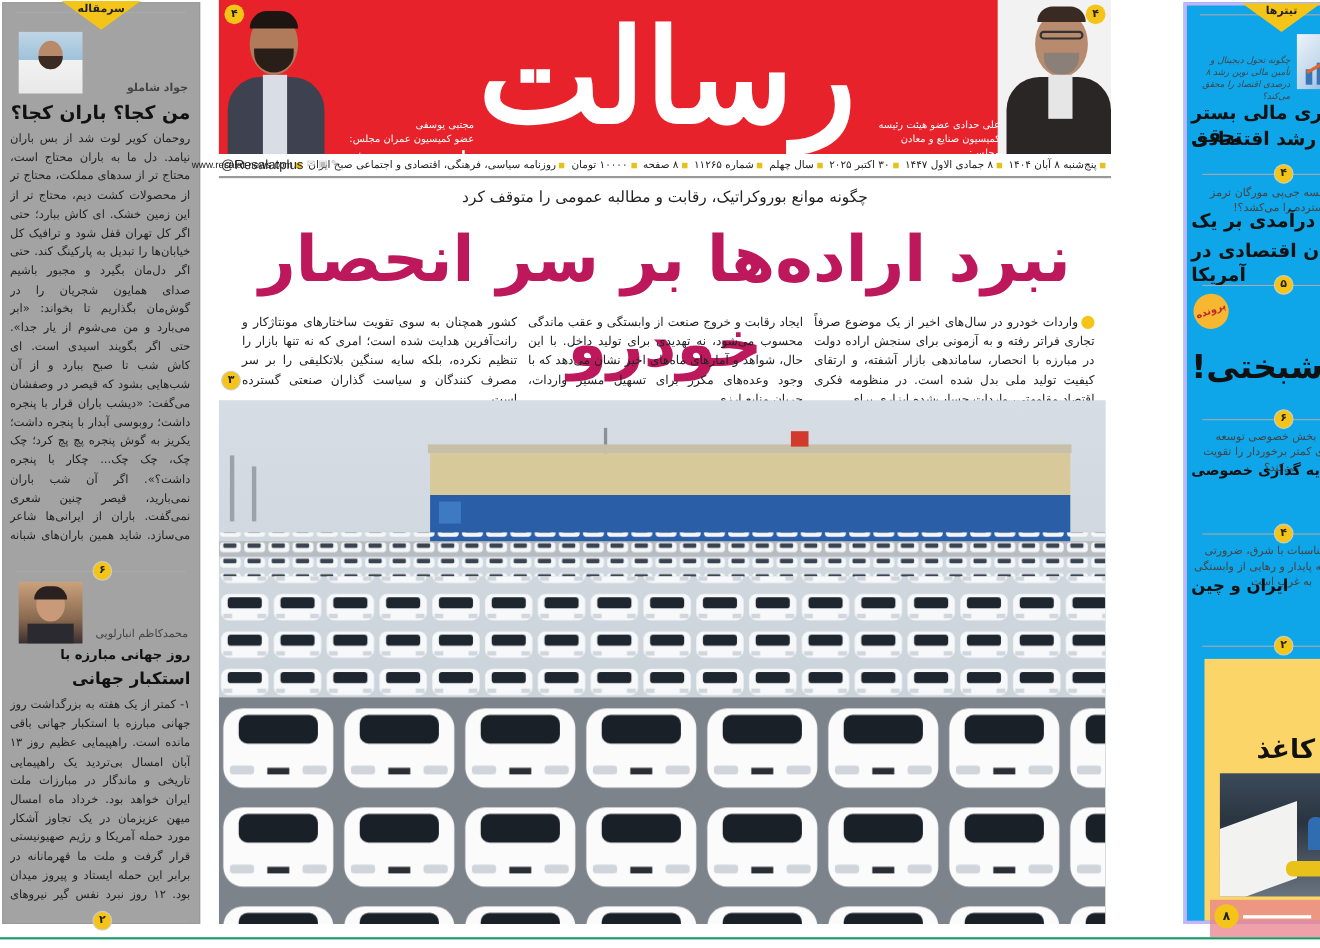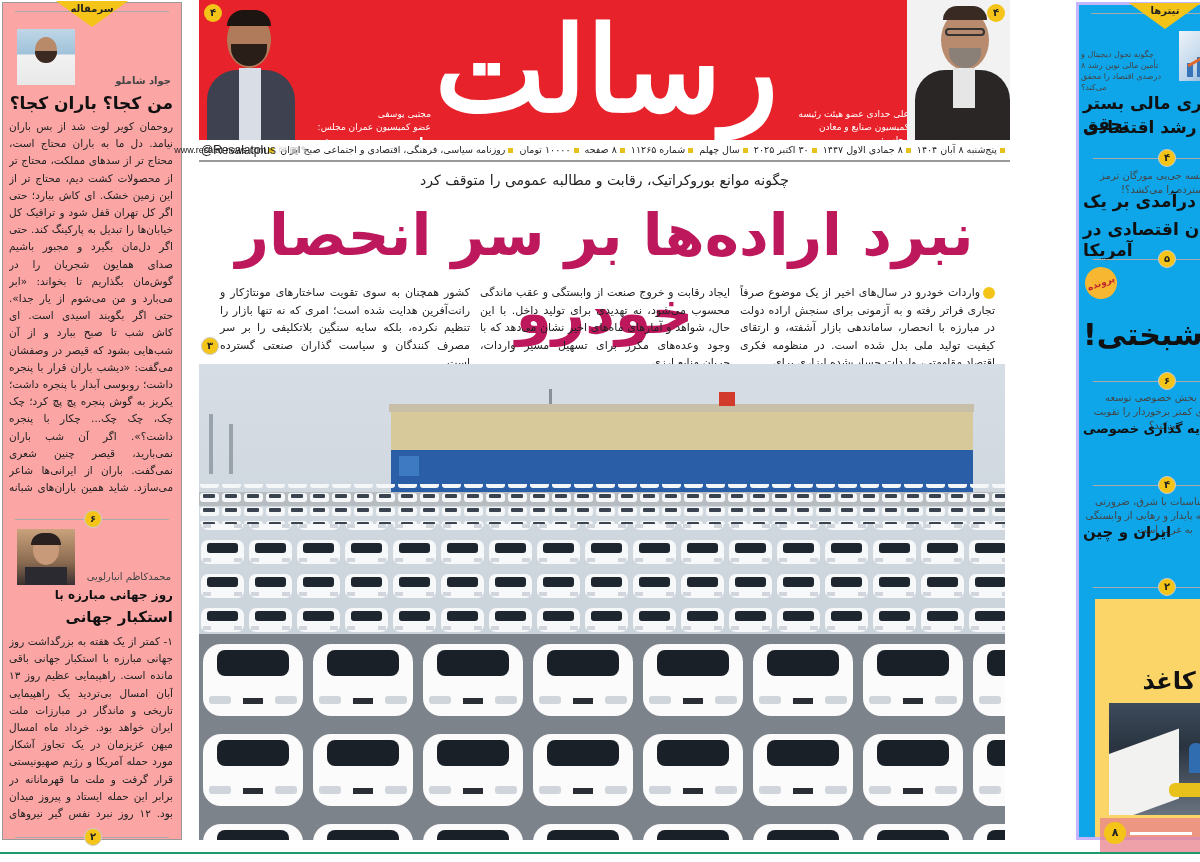--- a/index.html
+++ b/index.html
@@ -1,20 +1,20 @@
 <!DOCTYPE html>
 <html><head>
 <meta charset="utf-8">
 <style>
 * { box-sizing: border-box; margin: 0; padding: 0; }
 html, body { width: 1200px; height: 862px; overflow: hidden; background: #fff; }
 body { font-family: "DejaVu Sans", sans-serif; color: #111; position: relative; direction: rtl; }
 
 
-.left-col { position: absolute; left: 2px; top: 2px; width: 180px; height: 838px; border: 1px solid #9a9a9a; background: #fca5a5; direction: rtl; }
+.left-col { position: absolute; left: 2px; top: 2px; width: 180px; height: 838px; border: 1px solid #9a9a9a; background: #a3a3a3; direction: rtl; }
 .sec-tag { position: absolute; left: 50%; transform: translateX(-50%); top: -2px; width: 72px; height: 24px; }
 .sec-tag .tri { position: absolute; left: 0; top: 0; width: 0; height: 0; border-left: 36px solid transparent; border-right: 36px solid transparent; border-top: 26px solid #f4c518; }
 .sec-tag .lbl { position: absolute; top: 2px; width: 100%; text-align: center; font-size: 10px; font-weight: bold; color: #222; }
 .rule { position: absolute; height: 1px; background: #aaa; }
 .num-badge { position: absolute; width: 18px; height: 18px; border-radius: 50%; background: #f4c518; border: 1px solid #ccc; font-size: 10px; font-weight: bold; text-align: center; line-height: 16px; color: #222; }
 
 .photo { position: absolute; overflow: hidden; }
 .author { position: absolute; font-size: 10px; color: #444; }
 .col-title { position: absolute; font-weight: bold; color: #111; line-height: 1.2; text-align: right; }
 .body-text { position: absolute; font-size: 10.5px; line-height: 17.2px; color: #222; text-align: justify; direction: rtl; }
@@ -203,21 +203,21 @@
     <div class="lbl">تیترها</div>
   </div>
 
   <div class="photo" style="right:14px; top:26px; width:58px; height:50px; background:linear-gradient(135deg,#eef3f8 0%,#bcd4ea 50%,#5d8fc4 100%);">
     <div style="position:absolute; left:8px; bottom:4px; width:6px; height:14px; background:#3a74b8;"></div>
     <div style="position:absolute; left:18px; bottom:4px; width:6px; height:20px; background:#3a74b8;"></div>
     <div style="position:absolute; left:28px; bottom:4px; width:6px; height:28px; background:#3a74b8;"></div>
     <div style="position:absolute; left:38px; bottom:4px; width:6px; height:36px; background:#3a74b8;"></div>
     <div style="position:absolute; left:6px; top:22px; width:46px; height:3px; background:#e0662a; transform:rotate(-30deg);"></div>
   </div>
-  <div class="rc-kicker" style="top:44px; right:72px; width:104px; font-size:8px; line-height:11px; text-align:left;">چگونه تحول دیجیتال و تأمین مالی نوین رشد ۸ درصدی اقتصاد را محقق می‌کند؟</div>
+  <div class="rc-kicker" style="top:44px; right:72px; width:104px; font-size:8px; line-height:11px; text-align:right;font-style:italic;">چگونه تحول دیجیتال و تأمین مالی نوین رشد ۸ درصدی اقتصاد را محقق می‌کند؟</div>
   <div class="rc-title" style="top:88px; font-size:17px;">نوآوری مالی بستر تحقق</div>
   <div class="rc-title" style="top:112px; font-size:17px;">رشد اقتصادی</div>
   <div class="rule" style="left:14px; right:14px; top:153px;"></div>
   <div class="num-badge" style="left:79px; top:144px;">۴</div>
 
   <div class="rc-kicker" style="top:164px;">آیا مؤسسه جی‌پی مورگان ترمز گسترده را می‌کشد؟!</div>
   <div class="rc-title" style="top:186px; font-size:17px;">پیش درآمدی بر یک</div>
   <div class="rc-title" style="top:214px; font-size:17px;">بحران اقتصادی در آمریکا</div>
   <div class="rule" style="left:14px; right:14px; top:254px;"></div>
   <div class="num-badge" style="left:79px; top:245px;">۵</div>

